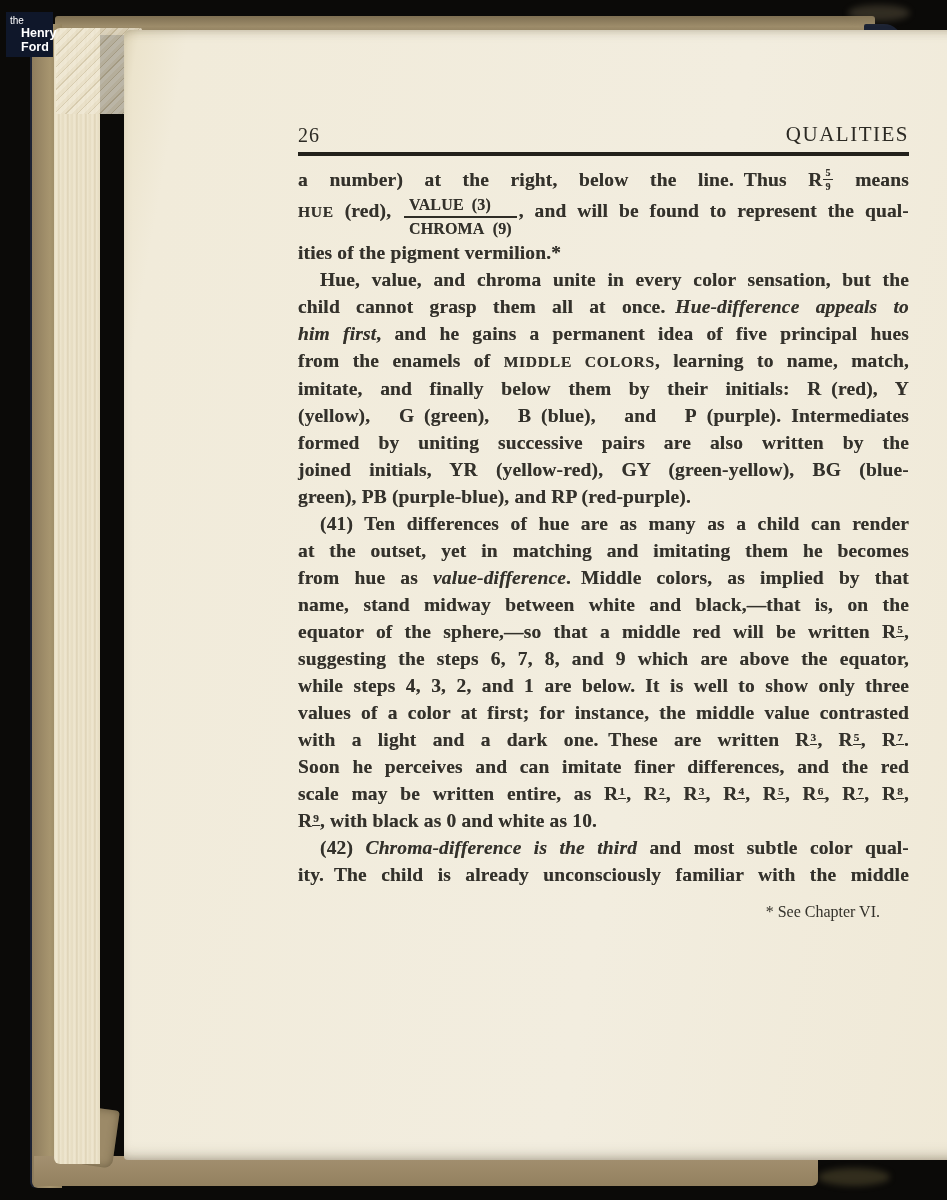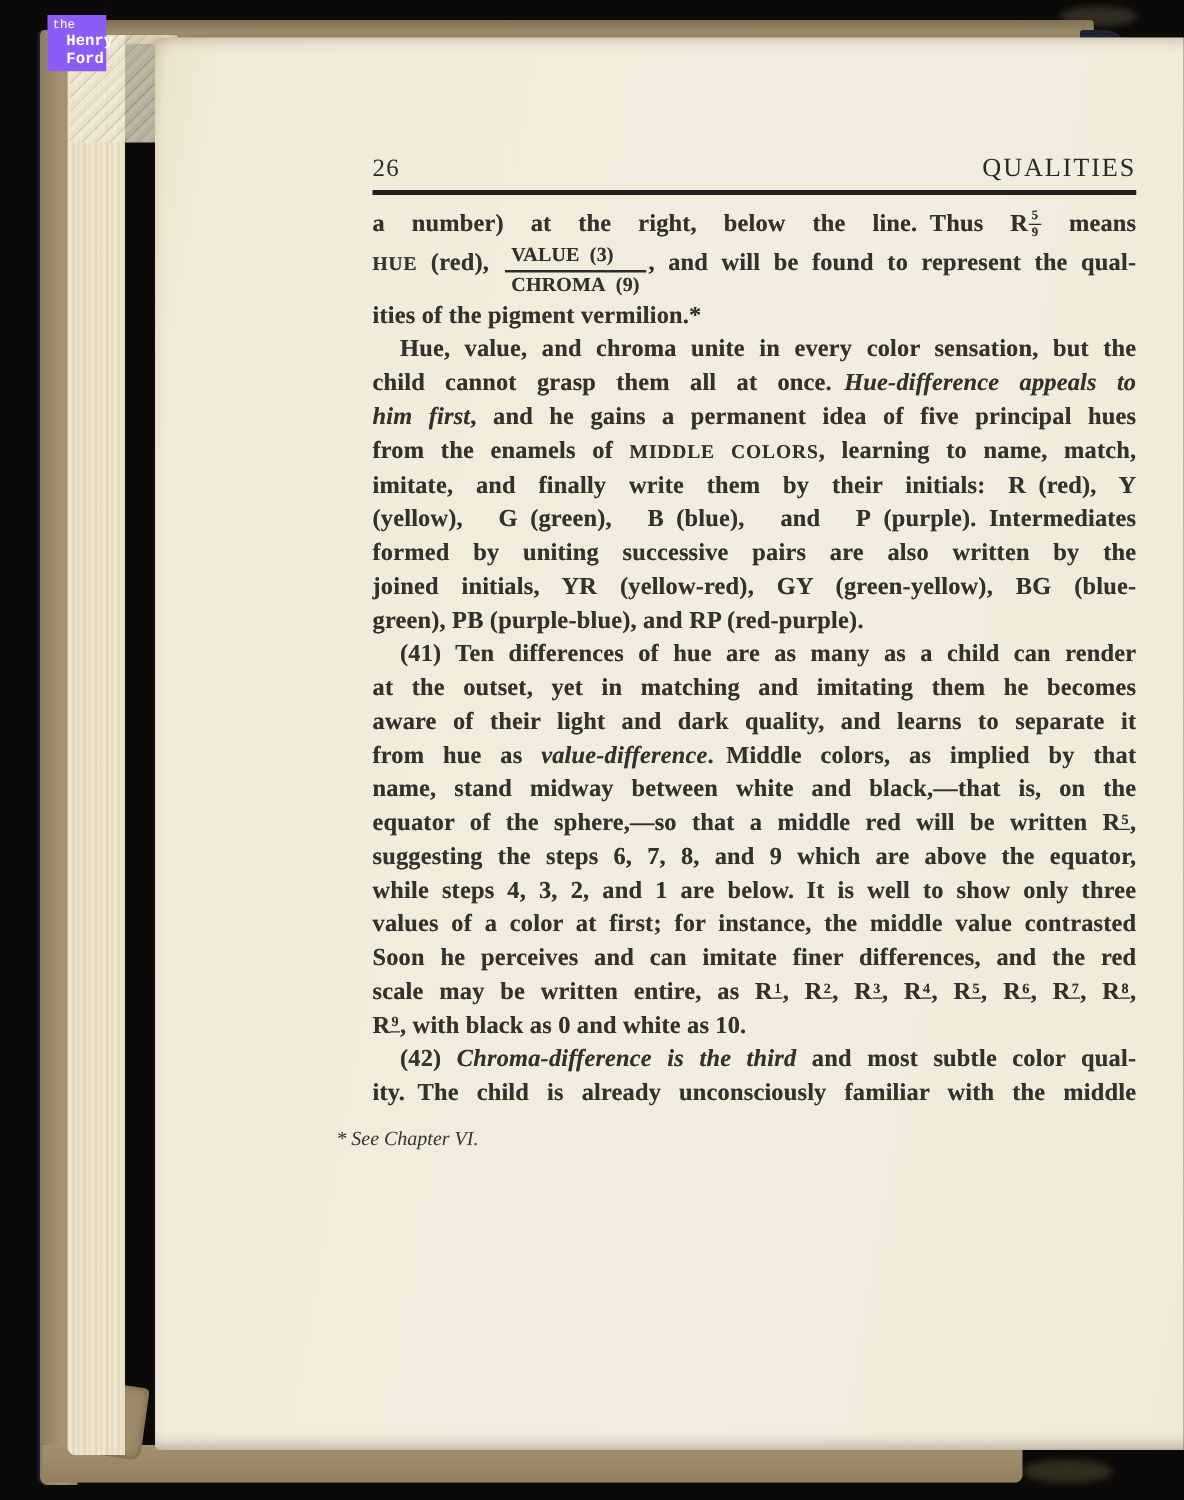--- a/index.html
+++ b/index.html
@@ -64,23 +64,23 @@
     position:absolute;left:848px;top:5px;width:62px;height:16px;
     background:rgba(150,138,104,.28);filter:blur(3px);border-radius:50%;
   }
   .smudge-br{
     position:absolute;left:818px;top:1168px;width:72px;height:18px;
     background:rgba(135,122,76,.32);filter:blur(3px);border-radius:50%;
   }
   
   .hf-logo{
     position:absolute;left:6px;top:12px;width:47px;height:45px;
-    background:#8b5cf6;color:#fff;z-index:10;
-    font-family:Liberation Mono, monospace;
-    padding:3px 0 0 3px;box-sizing:border-box;line-height:1;margin-left:32px;
+    background:#0f172a;color:#fff;z-index:10;
+    font-family:Liberation Sans, sans-serif;
+    padding:3px 0 0 3px;box-sizing:border-box;line-height:1;
   }
   .hf-the{font-size:10px;display:block;margin:1px 0 0 1px;}
   .hf-henry,.hf-ford{font-size:12.5px;font-weight:bold;display:block;margin-left:12px;margin-top:1px;letter-spacing:0;}
   
   .pg-header{
     width:611px;display:flex;justify-content:space-between;align-items:flex-end;
     font-size:20px;color:#2c2a24;
   }
   .pg-num{letter-spacing:1px;}
   .pg-title{font-size:21px;letter-spacing:1.5px;}
@@ -104,22 +104,22 @@
   }
   .frac{display:inline-block;text-align:center;line-height:1.1;margin:0 2px;}
   .frac .fnum{display:block;border-bottom:2px solid #2f2d26;padding:0 5px 2px;}
   .frac .fden{display:block;padding:2px 5px 0;}
   .frac.big{font-size:.82em;vertical-align:-1.02em;}
   .frac.small{font-size:.52em;vertical-align:-.38em;margin:0 1px;}
   .frac.small .fnum{padding:0 2px 1px;border-bottom-width:1.5px;}
   .frac.small .fden{padding:1px 2px 0;}
   
   .footnote{
-    width:611px;text-align:left;margin-top:15px;font-size:16px;
-    transform:translateX(-29px);color:#34322b;font-style:italic;
+    width:611px;text-align:right;margin-top:15px;font-size:16px;
+    transform:translateX(-29px);color:#34322b;
   }
 </style>
 </head>
 <body>
 
 <div class="cover-top"></div>
 <div class="cover-spine"></div>
 <div class="cover-bottom"></div>
 <div class="cover-corner"></div>
 <div class="cover-edge-right"></div>
@@ -144,36 +144,36 @@
       <div class="para">
         <div class="line j"><span class="n">a number) at the right, below the line. Thus </span>R<span class="frac small"><span class="fnum">5</span><span class="fden">9</span></span><span class="n"> means</span></div>
         <div class="line j tall"><span class="sc">HUE</span><span class="n"> (red), </span><span class="frac big"><span class="fnum">VALUE (3)</span><span class="fden">CHROMA (9)</span></span><span class="n">, and will be found to represent the qual-</span></div>
         <div class="line"><span class="n">ities of the pigment vermilion.*</span></div>
       </div>
       <div class="para indent">
         <div class="line j"><span class="n">Hue, value, and chroma unite in every color sensation, but the</span></div>
         <div class="line j"><span class="n">child cannot grasp them all at once. </span><span class="i">Hue-difference appeals to</span></div>
         <div class="line j"><span class="i">him first</span><span class="n">, and he gains a permanent idea of five principal hues</span></div>
         <div class="line j"><span class="n">from the enamels of </span><span class="sc">MIDDLE COLORS</span><span class="n">, learning to name, match,</span></div>
-        <div class="line j"><span class="n">imitate, and finally write them by their initials: R (red), Y</span></div>
+        <div class="line j"><span class="n">imitate, and finally below them by their initials: R (red), Y</span></div>
         <div class="line j"><span class="n">(yellow), G (green), B (blue), and P (purple). Intermediates</span></div>
         <div class="line j"><span class="n">formed by uniting successive pairs are also written by the</span></div>
         <div class="line j"><span class="n">joined initials, YR (yellow-red), GY (green-yellow), BG (blue-</span></div>
         <div class="line"><span class="n">green), PB (purple-blue), and RP (red-purple).</span></div>
       </div>
       <div class="para indent">
         <div class="line j"><span class="n">(41) Ten differences of hue are as many as a child can render</span></div>
         <div class="line j"><span class="n">at the outset, yet in matching and imitating them he becomes</span></div>
-        <div class="line j"><span class="n">aware of their light and dark quality, and learns to separate it</span></div>
         <div class="line j"><span class="n">from hue as </span><span class="i">value-difference</span><span class="n">. Middle colors, as implied by that</span></div>
         <div class="line j"><span class="n">name, stand midway between white and black,—that is, on the</span></div>
         <div class="line j"><span class="n">equator of the sphere,—so that a middle red will be written R</span><span class="su">5</span><span class="n">,</span></div>
         <div class="line j"><span class="n">suggesting the steps 6, 7, 8, and 9 which are above the equator,</span></div>
         <div class="line j"><span class="n">while steps 4, 3, 2, and 1 are below. It is well to show only three</span></div>
         <div class="line j"><span class="n">values of a color at first; for instance, the middle value contrasted</span></div>
+        <div class="line j"><span class="n">with a light and a dark one. These are written R</span><span class="su">3</span><span class="n">, R</span><span class="su">5</span><span class="n">, R</span><span class="su">7</span><span class="n">.</span></div>
         <div class="line j"><span class="n">Soon he perceives and can imitate finer differences, and the red</span></div>
         <div class="line j"><span class="n">scale may be written entire, as R</span><span class="su">1</span><span class="n">, R</span><span class="su">2</span><span class="n">, R</span><span class="su">3</span><span class="n">, R</span><span class="su">4</span><span class="n">, R</span><span class="su">5</span><span class="n">, R</span><span class="su">6</span><span class="n">, R</span><span class="su">7</span><span class="n">, R</span><span class="su">8</span><span class="n">,</span></div>
         <div class="line"><span class="n">R</span><span class="su">9</span><span class="n">, with black as 0 and white as 10.</span></div>
       </div>
       <div class="para indent">
         <div class="line j"><span class="n">(42) </span><span class="i">Chroma-difference is the third</span><span class="n"> and most subtle color qual-</span></div>
         <div class="line j"><span class="n">ity. The child is already unconsciously familiar with the middle</span></div>
       </div>
     </div>
   <div class="footnote">* See Chapter VI.</div>

